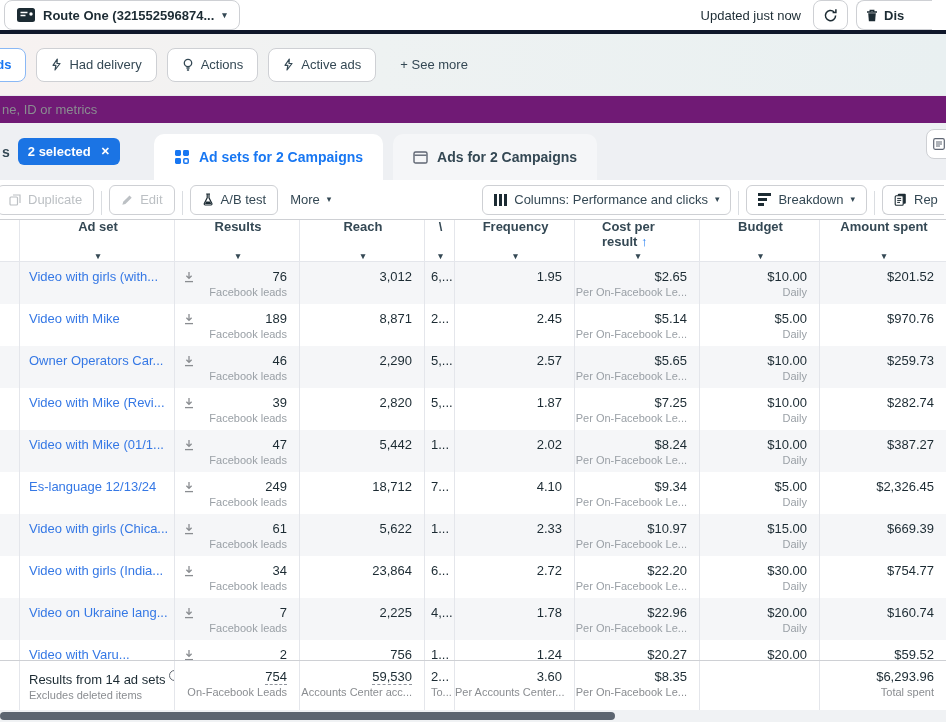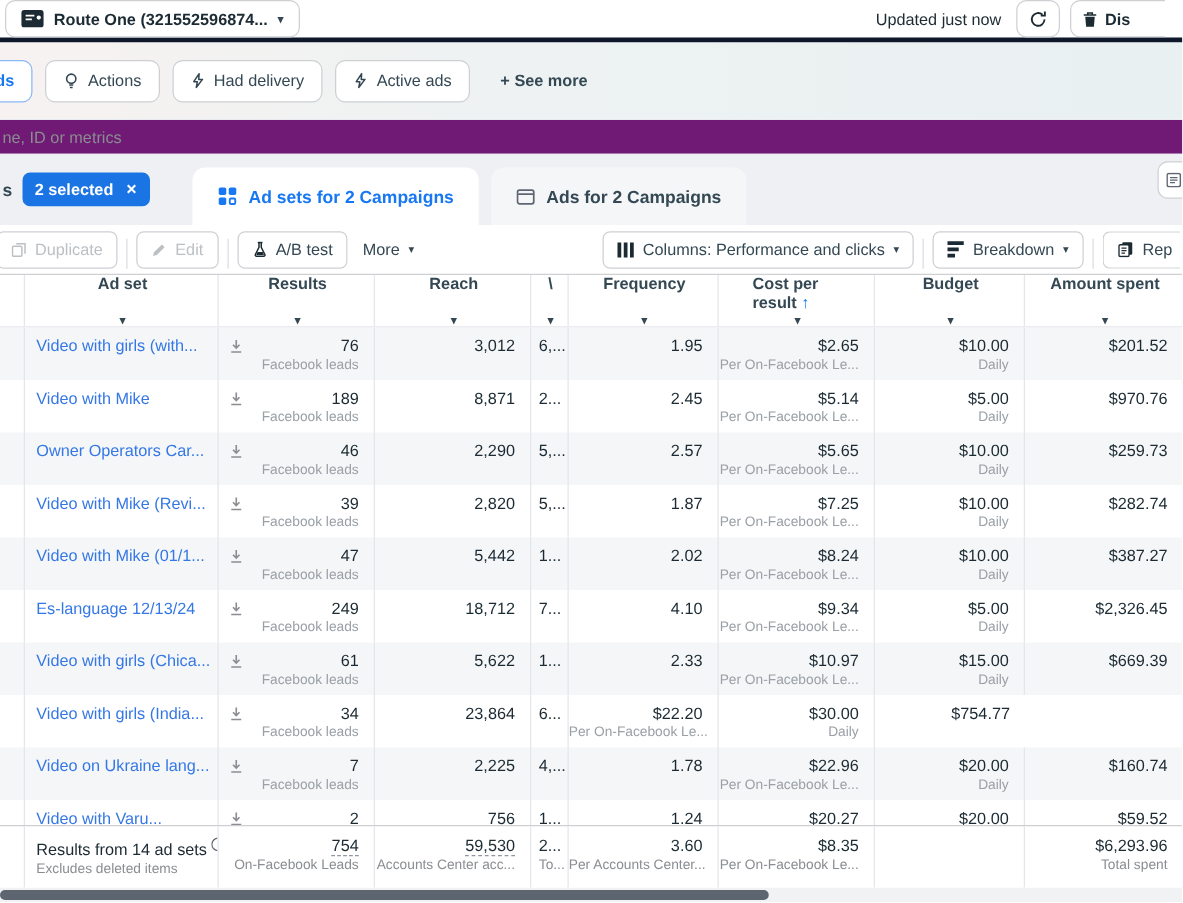--- a/index.html
+++ b/index.html
@@ -13,21 +13,21 @@
   .topbar-right { display:flex; align-items:center; gap:8px; }
   .updated { font-size:13px; color:#1c2b33; margin-right:4px; }
   .icon-btn { display:flex; align-items:center; gap:6px; height:30px; padding:0 9px; border:1px solid #ced0d4; border-radius:8px; background:#fff; font-size:13px; font-weight:600; color:#1c2b33; cursor:pointer; }
   .icon-btn.clip { width:76px; overflow:hidden; border-right:none; border-radius:8px 0 0 8px; }
   .caret { font-size:9px; color:#344854; line-height:1; }
 
   
   .filterbar { height:62px; flex:0 0 62px; display:flex; align-items:center; gap:10px; background:linear-gradient(90deg,#f7f2f1 0%, #eef2f2 40%, #e9f0f1 100%); padding:0 10px; border-bottom:1px solid #e8eaed; }
   .chip { display:flex; align-items:center; gap:7px; height:34px; padding:0 14px; background:#fff; border:1px solid #ced0d4; border-radius:8px; font-size:13px; font-weight:500; color:#344854; cursor:pointer; white-space:nowrap; }
   .chip.selected { margin-left:-36px; color:#1877f2; font-weight:700; border-color:#8ab8f5; }
-  .chip.ghost { border:none; background:transparent; font-weight:700; }
+  .chip.ghost { border:none; background:transparent; font-weight:400; }
 
   
   .searchrow { height:27px; flex:0 0 27px; background:#701a75; display:flex; align-items:center;text-align:right; }
   .search-text { font-size:13px; color:#8a8d91; padding-left:2px; }
 
   
   .tabrow { height:57px; flex:0 0 57px; background:#eef0f3; display:flex; align-items:flex-end; position:relative; }
   .seltab { display:flex; align-items:center; gap:8px; height:100%; padding:0 6px 0 2px; font-size:14px; font-weight:700; color:#344854; }
   .selpill { display:flex; align-items:center; gap:10px; background:#1b74e4; color:#fff; font-size:13px; font-weight:600; border-radius:6px; padding:6px 10px; cursor:pointer; }
   .selpill .x { font-size:11px; cursor:pointer; }
@@ -125,34 +125,34 @@
       </button>
     </div>
   </div>
 
   <div class="filterbar">
     <div class="chip selected">
       <span>ads</span>
     </div>
     <div class="chip">
       <span>
+        <svg width="11" height="13" viewBox="0 0 11 13">
+            <path d="M6.3 1 2 7.3h2.9L4 12l5-6.5H6z" fill="none" stroke="#344854" stroke-width="1.2" stroke-linejoin="round"></path>
+          </svg>
+      </span>
+      <span>Had delivery</span>
+    </div>
+    <div class="chip">
+      <span>
         <svg width="12" height="14" viewBox="0 0 12 14">
             <circle cx="6" cy="5" r="3.7" fill="none" stroke="#344854" stroke-width="1.3"></circle>
             <path d="M4.4 10h3.2M4.9 12h2.2" stroke="#344854" stroke-width="1.3"></path>
           </svg>
       </span>
       <span>Actions</span>
-    </div>
-    <div class="chip">
-      <span>
-        <svg width="11" height="13" viewBox="0 0 11 13">
-            <path d="M6.3 1 2 7.3h2.9L4 12l5-6.5H6z" fill="none" stroke="#344854" stroke-width="1.2" stroke-linejoin="round"></path>
-          </svg>
-      </span>
-      <span>Had delivery</span>
     </div>
     <div class="chip">
       <span>
         <svg width="11" height="13" viewBox="0 0 11 13">
             <path d="M6.3 1 2 7.3h2.9L4 12l5-6.5H6z" fill="none" stroke="#344854" stroke-width="1.2" stroke-linejoin="round"></path>
           </svg>
       </span>
       <span>Active ads</span>
     </div>
     <div class="chip ghost">
@@ -601,20 +601,23 @@
           <div class="sub">Facebook leads</div>
         </span>
       </div>
       <div class="cell">
         <div class="val">23,864</div>
       </div>
       <div class="cell vcol">
         <div class="val">6...</div>
       </div>
       <div class="cell">
+        <div class="val">2.72</div>
+      </div>
+      <div class="cell">
         <div class="val">$22.20</div>
         <div class="sub">Per On-Facebook Le...</div>
       </div>
       <div class="cell">
         <div class="val">$30.00</div>
         <div class="sub">Daily</div>
       </div>
       <div class="cell">
         <div class="val">$754.77</div>
       </div>

